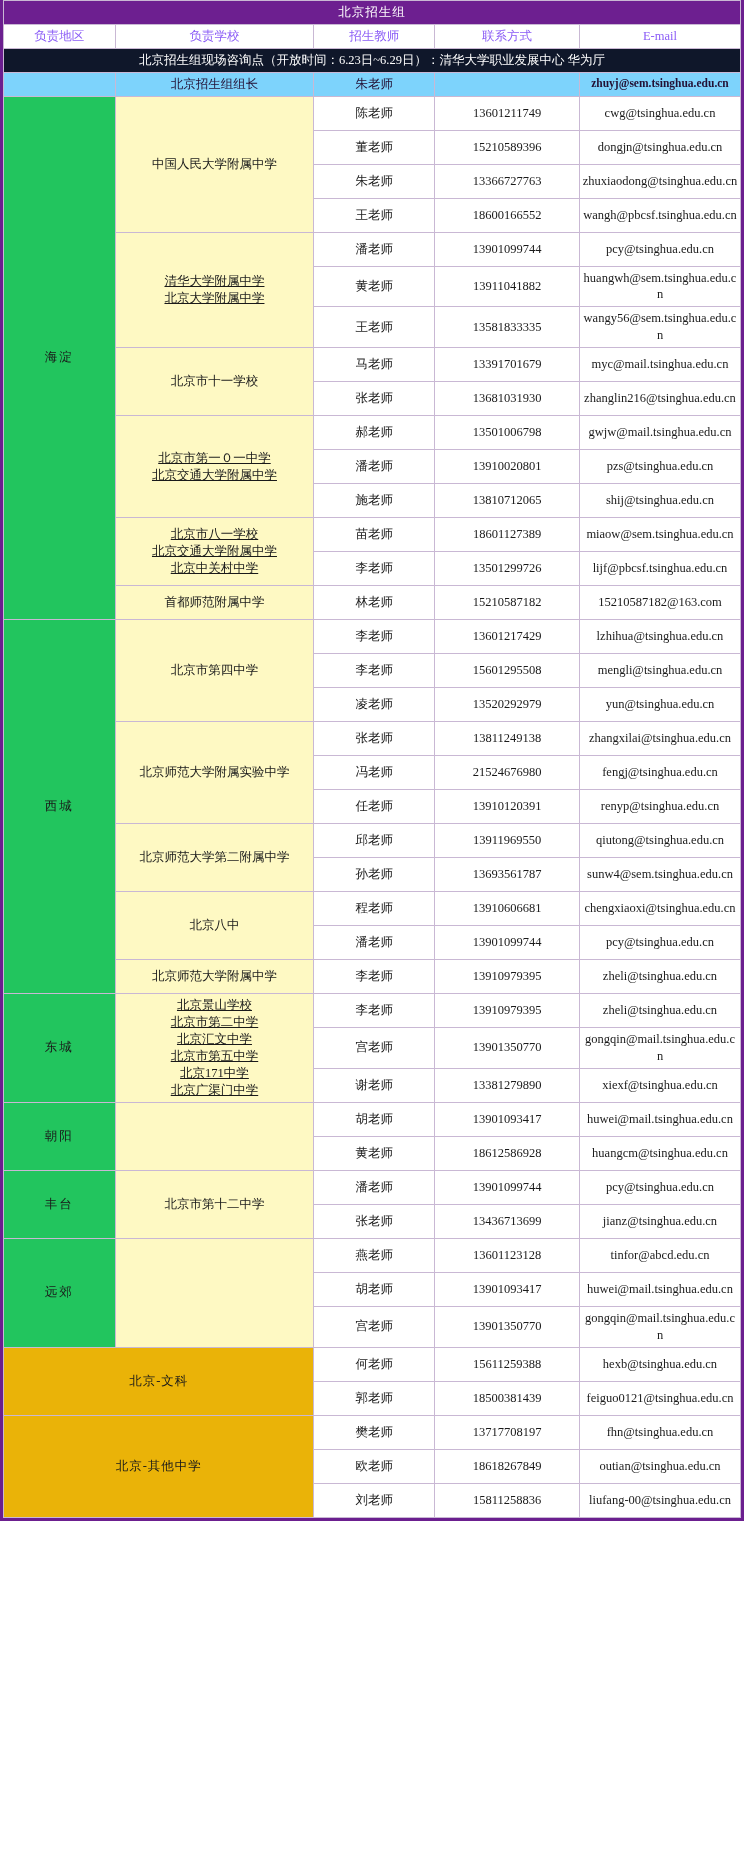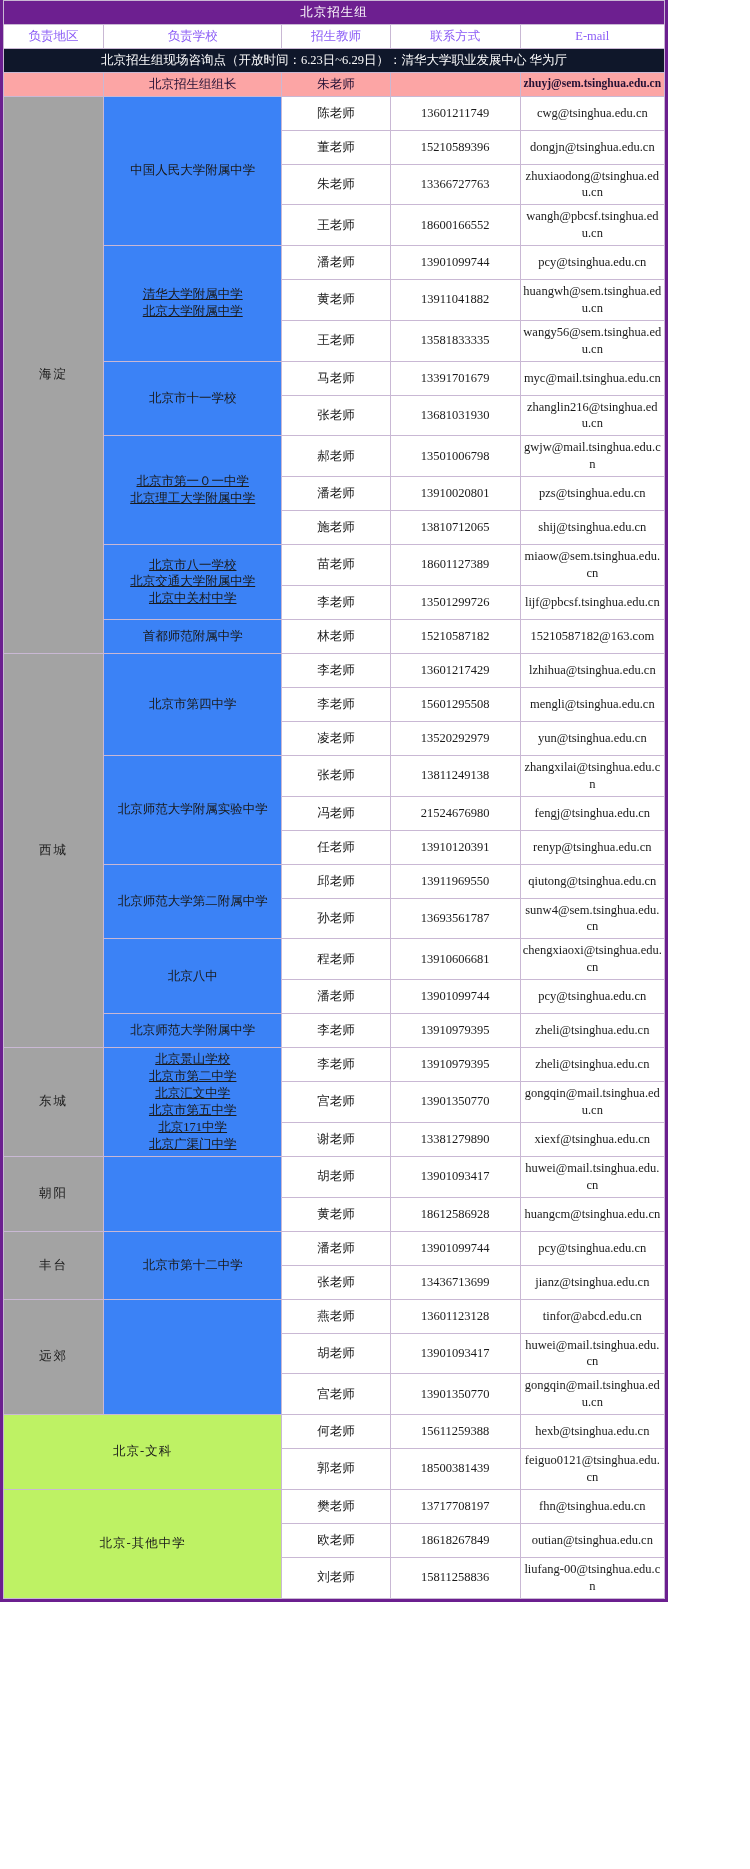--- a/index.html
+++ b/index.html
@@ -6,21 +6,21 @@
   html, body {
     margin: 0; padding: 0;
     background: #ffffff;
   }
   body {
     width: 750px;
     font-family: "Liberation Serif", "DejaVu Serif", serif;
     color: #1a1a1a;
   }
   .doc {
-    width: 668px;
+    width: 744px;
     border-left: 3px solid #6b1f8f;
     border-right: 3px solid #6b1f8f;
     border-bottom: 3px solid #6b1f8f;
   }
   table.grid {
     width: 100%;
     border-collapse: collapse;
     table-layout: fixed;
   }
   table.grid td, table.grid th {
@@ -55,53 +55,53 @@
   .notice-row td {
     background: #0f172a;
     color: #ffffff;
     font-size: 12.5px;
     font-weight: bold;
     padding: 7px 0 8px 0;
     border: 1px solid #6d1f90;
   }
   
   .leader-row td {
-    background: #fca5a5;
+    background: #7dd3fc;
     font-weight: bold;
     font-size: 13px;
     padding: 9px 0;
     color: #231034;
   }
   .leader-row td.email {
     font-family: "Liberation Serif", serif;
     font-weight: bold;
     font-size: 11.5px;
   }
   
   td.region {
-    background: #a3a3a3;
+    background: #22c55e;
     font-weight: bold;
     font-size: 13.5px;
     letter-spacing: 2px;
   }
   td.school {
-    background: #3b82f6;
+    background: #fef9c3;
     font-size: 12.5px;
   }
   td.teacher { font-size: 12.5px; }
   td.phone { font-size: 12.5px; font-family: "Liberation Serif", serif; }
   td.email {
     font-size: 11.5px;
     font-family: "Liberation Serif", serif;
     word-break: break-all;
     padding-left: 3px;
     padding-right: 3px;
   }
   td.wide-label {
-    background: #bef264;
+    background: #eab308;
     font-weight: bold;
     font-size: 13.5px;
     letter-spacing: 1px;
   }
   .cell-lines { white-space: pre-line; text-decoration: underline; }
   .row-h { height: 34px; }
 </style>
 </head>
 <body>
 
@@ -180,21 +180,21 @@
           <td class="phone">13391701679</td>
           <td class="email">myc@mail.tsinghua.edu.cn</td>
         </tr>
         <tr class="row-h">
           <td class="teacher">张老师</td>
           <td class="phone">13681031930</td>
           <td class="email">zhanglin216@tsinghua.edu.cn</td>
         </tr>
         <tr class="row-h">
           <td class="school" rowspan="3"><span class="cell-lines">北京市第一０一中学
-北京理工大学附属中学</span></td>
+北京交通大学附属中学</span></td>
           <td class="teacher">郝老师</td>
           <td class="phone">13501006798</td>
           <td class="email">gwjw@mail.tsinghua.edu.cn</td>
         </tr>
         <tr class="row-h">
           <td class="teacher">潘老师</td>
           <td class="phone">13910020801</td>
           <td class="email">pzs@tsinghua.edu.cn</td>
         </tr>
         <tr class="row-h">

